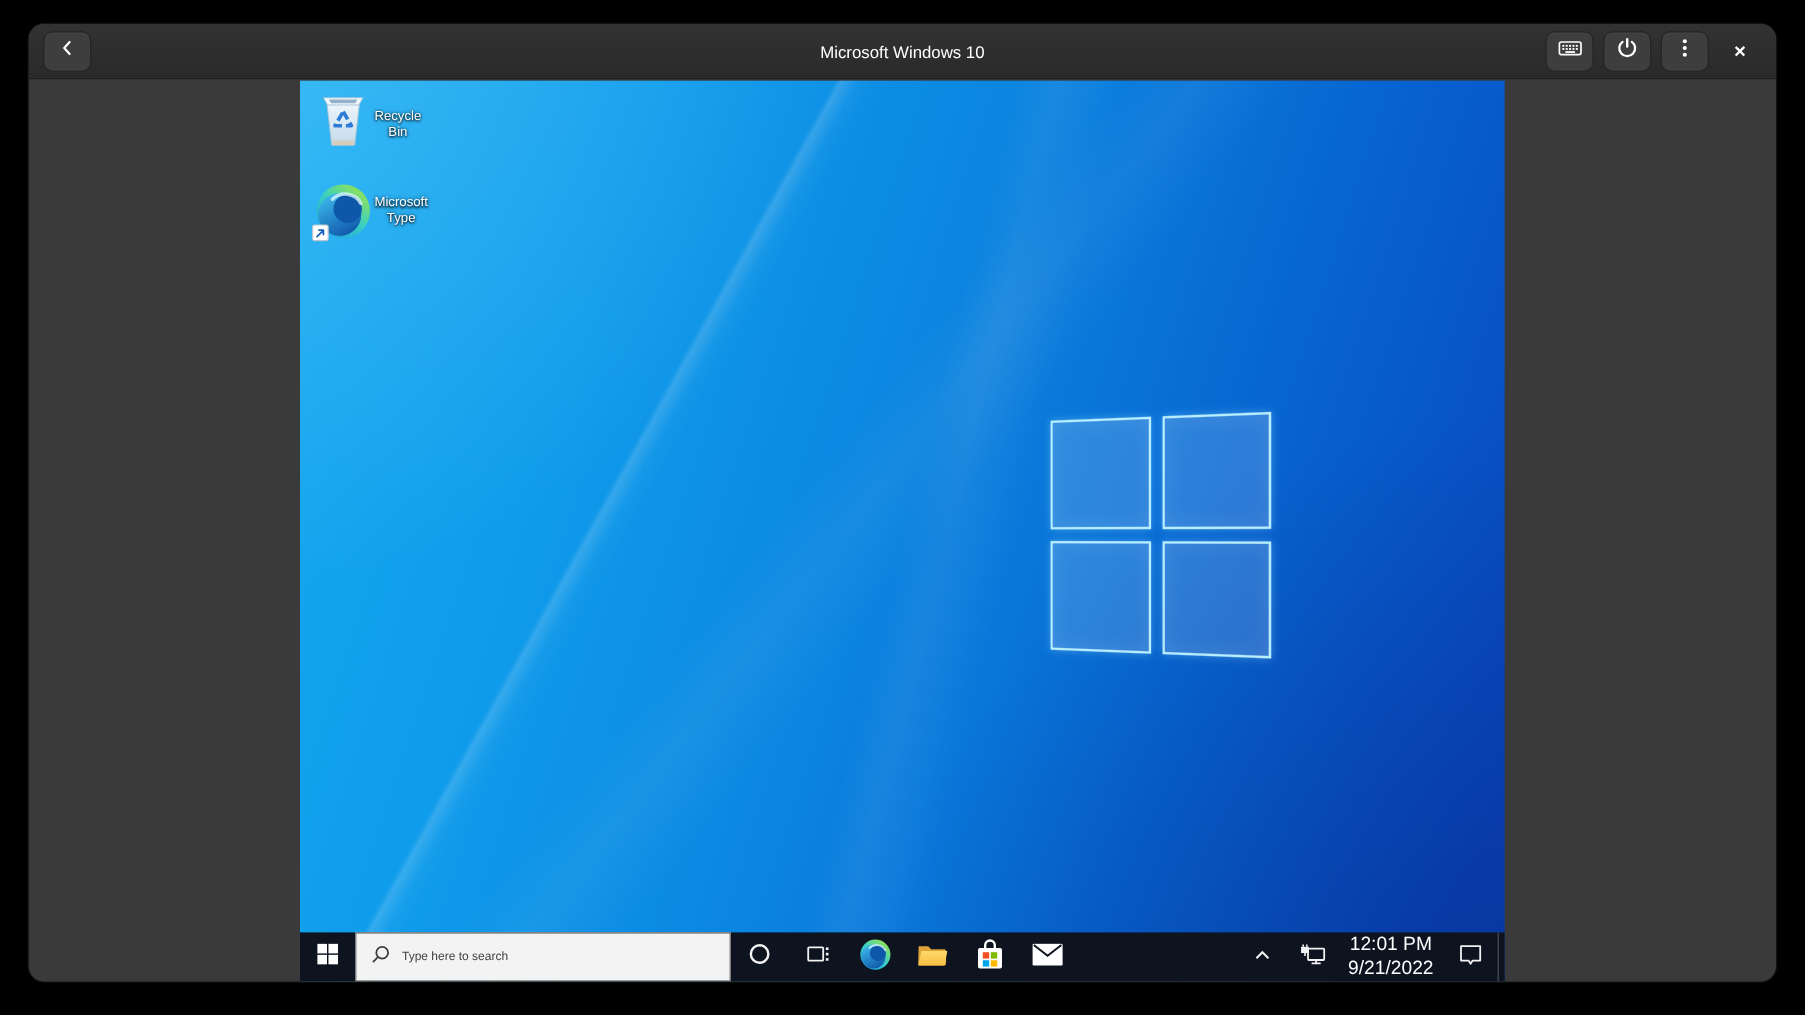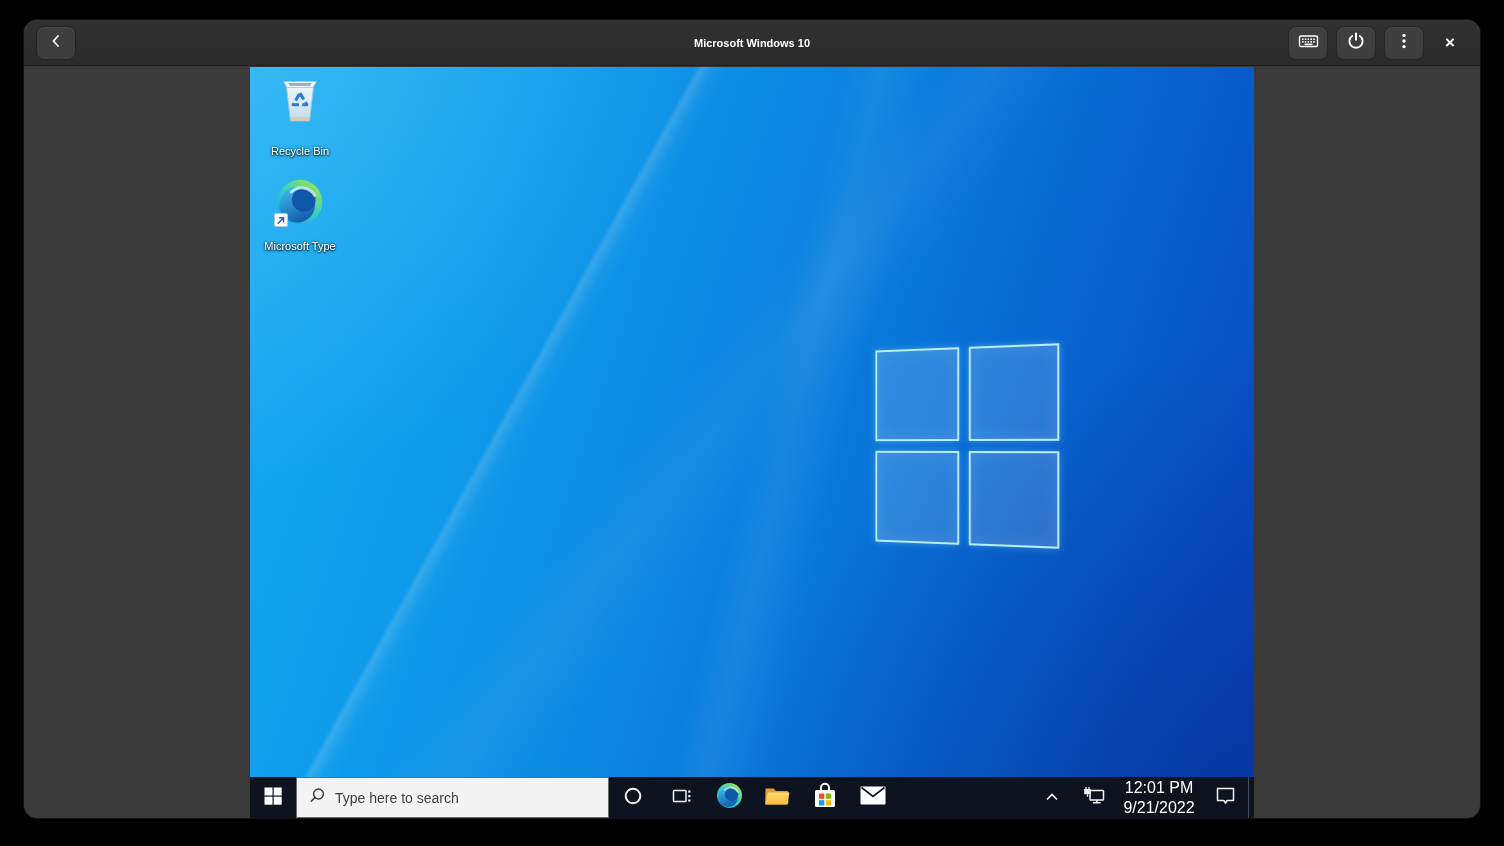--- a/index.html
+++ b/index.html
@@ -13,21 +13,21 @@
 
   .headerbar { position:relative; height:46px;
                background:linear-gradient(180deg,#323232,#2a2a2a);
                border-bottom:1px solid #1e1e1e;
                display:flex; align-items:center; padding:0 12px; }
   .hdr-btn { width:40px; height:34px; border-radius:8px; background:#3e3e3e;
              border:1px solid rgba(0,0,0,0.4);
              box-shadow:inset 0 1px 0 rgba(255,255,255,0.05);
              display:flex; align-items:center; justify-content:center; cursor:pointer; }
   .hdr-title { position:absolute; left:50%; transform:translateX(-50%);
-               color:#fff; font-size:11px; font-weight:bold; white-space:nowrap; }
+               color:#fff; font-size:14px; font-weight:normal; white-space:nowrap; }
   .hdr-right { margin-left:auto; display:flex; align-items:center; gap:8px; }
   .close-btn { width:36px; height:34px; display:flex; align-items:center; justify-content:center;
                color:#fff; font-size:17px; font-weight:bold; cursor:pointer; border-radius:8px; }
 
   
   .vm-display { position:absolute; left:226px; top:47px; width:1004px; height:751px; overflow:hidden; }
   .wallpaper { position:absolute; inset:0;
      background:linear-gradient(108deg,#18abf1 0%,#0f9ceb 24%,#0b85e0 48%,#0765d1 72%,#0947c0 96%); }
   .beams { position:absolute; inset:0;
      background:
@@ -40,39 +40,39 @@
   
   .win-logo { position:absolute; left:618px; top:280px; width:192px; height:198px;
               display:grid; grid-template-columns:1fr 1fr; grid-template-rows:1fr 1fr; gap:10px;
               transform:perspective(760px) rotateY(-17deg); }
   .win-logo .pane { background:rgba(255,255,255,0.15);
                     border:2px solid rgba(190,242,255,0.95);
                     box-shadow:0 0 7px rgba(150,230,255,0.35), inset 0 0 18px rgba(255,255,255,0.10); }
 
   
   .desk-icons { position:absolute; left:12px; top:8px; }
-  .desk-icon { width:76px; display:flex; flex-direction:column; align-items:center; gap:14px;
+  .desk-icon { width:76px; display:flex; flex-direction:row; align-items:center; gap:2px;
                cursor:pointer; }
   .desk-icon + .desk-icon { margin-top:20px; }
   .desk-label { color:#fff; font-size:11px; line-height:1.18; text-align:center;
                 text-shadow:0 1px 2px rgba(0,0,0,0.95), 0 0 3px rgba(0,0,0,0.7); }
   .edge-wrap { position:relative; width:48px; height:48px; }
   .shortcut-overlay { position:absolute; left:-2px; bottom:-1px; width:14px; height:14px;
                       background:#fff; border-radius:2px; border:1px solid #b9c6d2;
                       display:flex; align-items:center; justify-content:center; }
 
   
   .taskbar { position:absolute; left:0; right:0; bottom:0; height:41px; background:#0d1420;
              display:flex; align-items:stretch; z-index:5; }
   .tb-btn { display:flex; align-items:center; justify-content:center; cursor:pointer; }
   .tb-start { width:46px; }
   .tb-search { width:313px; background:#f3f3f3; border:1px solid #6a6a6a;
                display:flex; align-items:center; padding-left:12px; gap:9px; cursor:text; }
   .tb-search input { border:none; outline:none; background:transparent; width:250px;
-                     font-size:14px; color:#303030; font-family:"Liberation Sans",sans-serif; }
+                     font-size:10px; color:#303030; font-family:"Liberation Sans",sans-serif; }
   .tb-search input::placeholder { color:#3f3f3f; opacity:1; }
   .tb-icon { width:48px; }
   .tb-spacer { flex:1; }
   .tray-chevron { width:40px; }
   .tray-net { width:44px; }
   .tray-clock { width:86px; display:flex; flex-direction:column; align-items:center;
                 justify-content:center; color:#fff; font-size:16px; line-height:1.25; cursor:pointer; }
   .tray-action { width:46px; }
   .show-desktop { width:6px; border-left:1px solid rgba(255,255,255,0.25); cursor:pointer; }
 </style>

